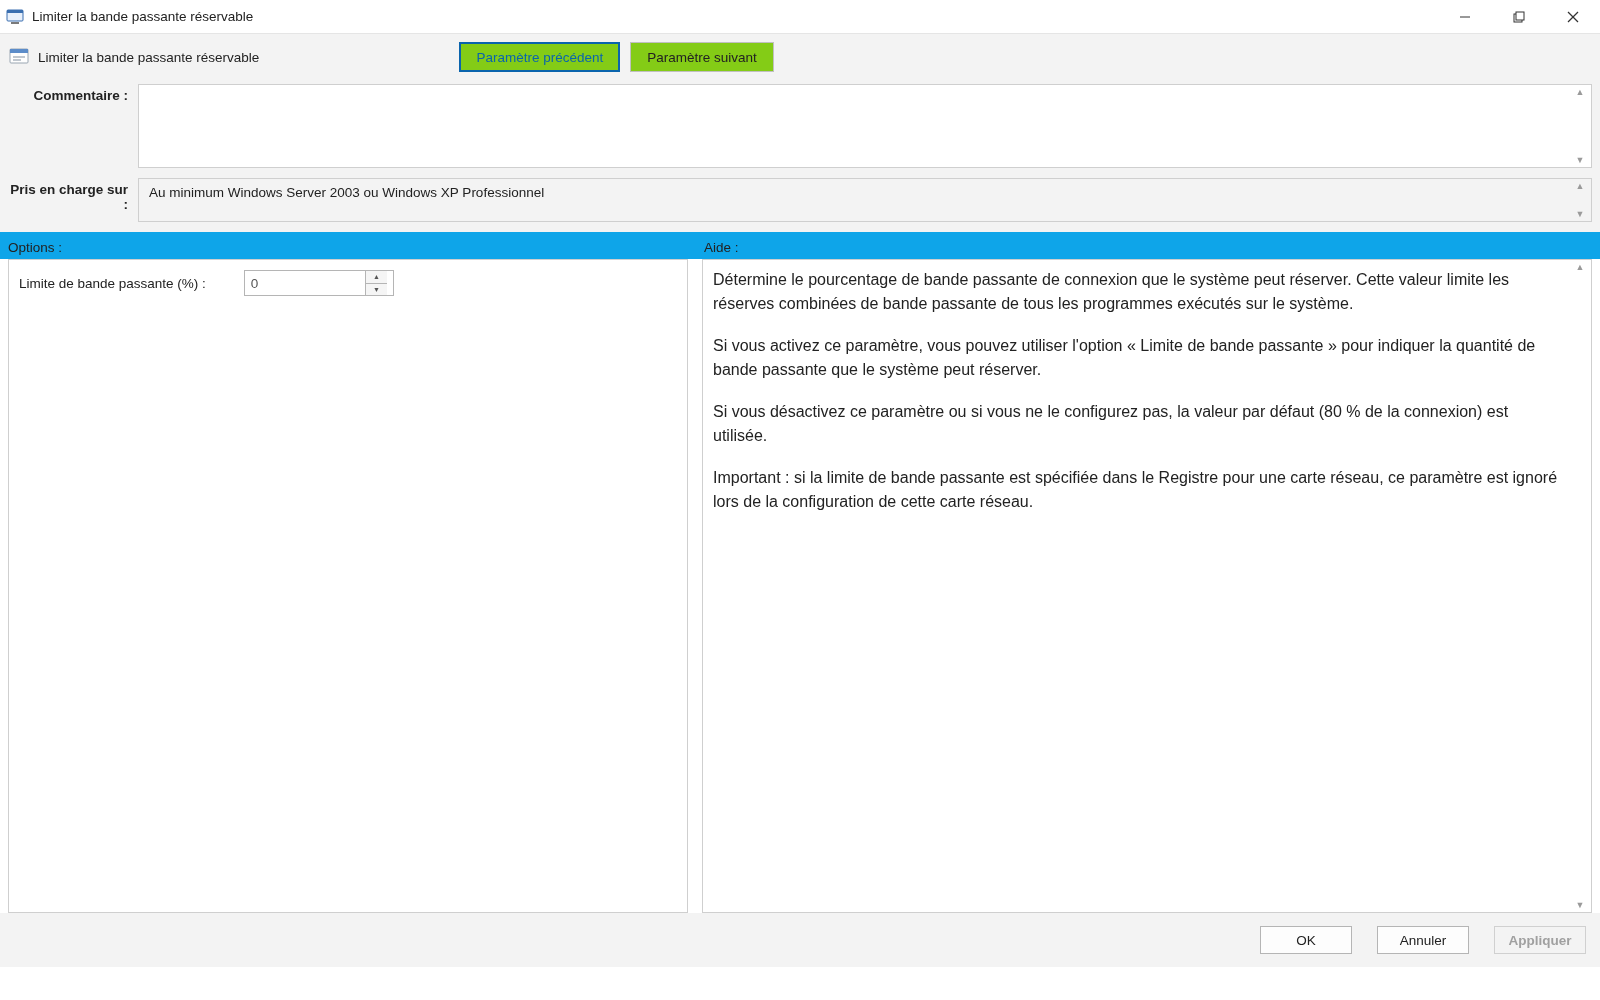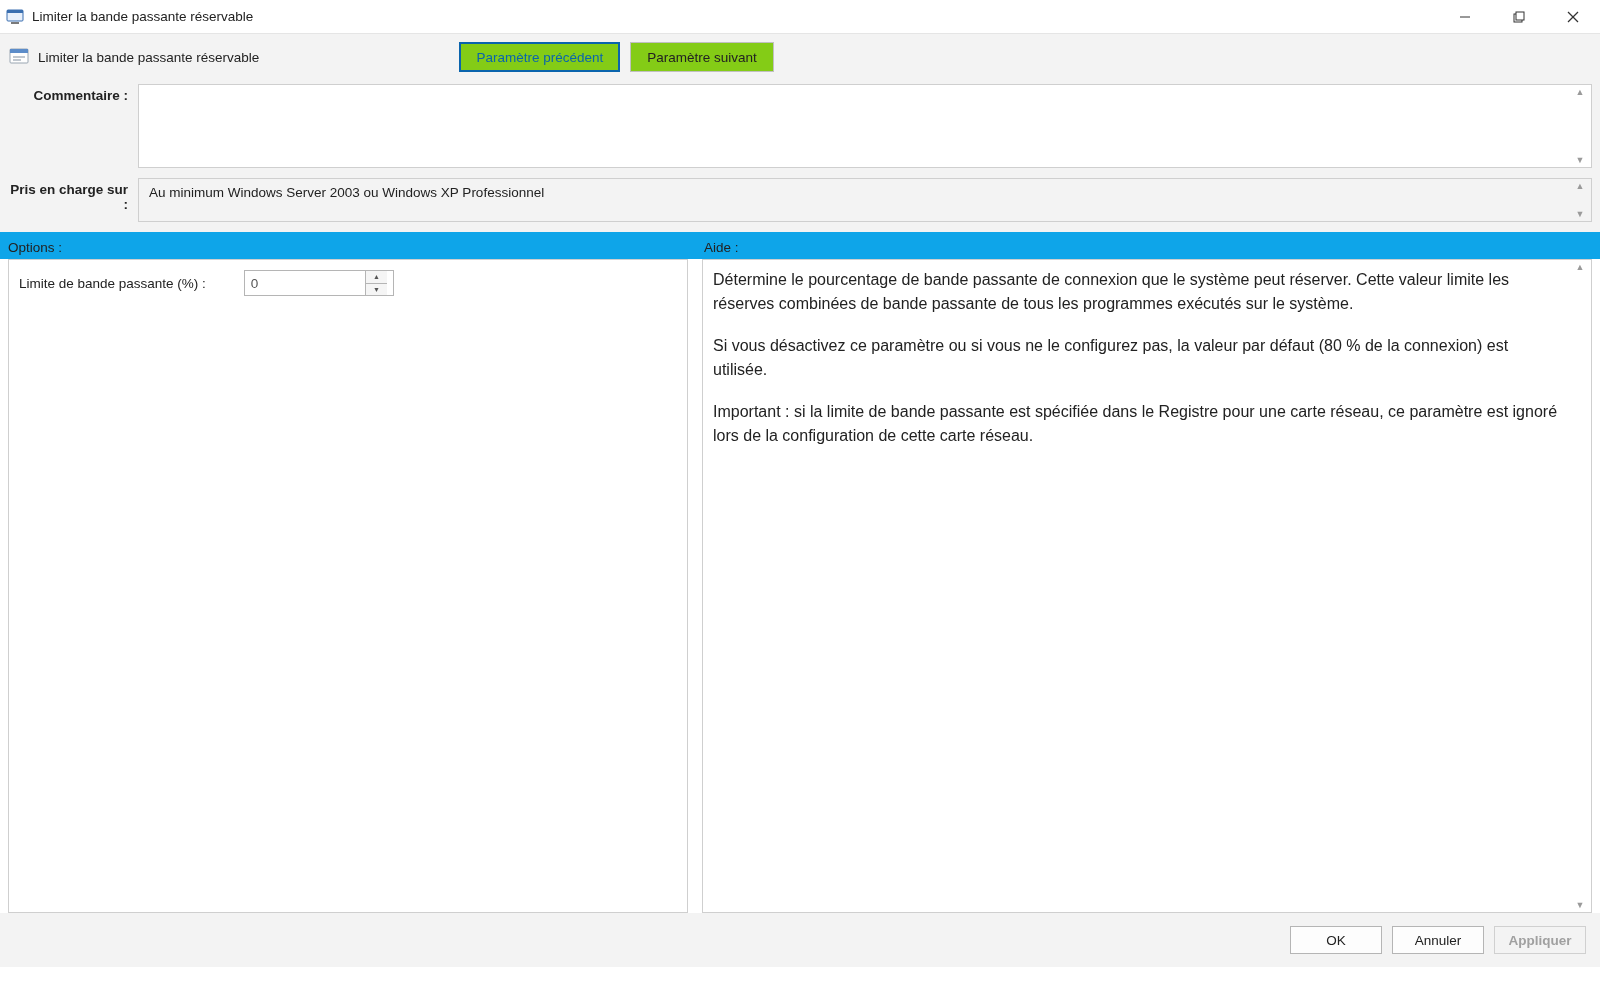--- a/index.html
+++ b/index.html
@@ -193,21 +193,21 @@
   }
   .help-content p { margin: 0 0 18px 0; }
   
   .footer {
     background: #f3f3f3;
     height: 54px;
     display: flex;
     align-items: center;
     justify-content: flex-end;
     padding: 0 14px;
-    gap: 10px;
+    gap: 25px;
   }
   .footer button {
     width: 92px;
     height: 28px;
     background: #fdfdfd;
     border: 1px solid #b5b5b5;
     font: inherit;
     color: #222;
   }
   .footer button.disabled {
@@ -307,20 +307,21 @@
         <div class="spin-btns">
           <div class="sbtn">▲</div>
           <div class="sbtn">▼</div>
         </div>
       </div>
     </div>
   </div>
   <div class="panel right">
     <div class="help-content">
       <p>Détermine le pourcentage de bande passante de connexion que le système peut réserver. Cette valeur limite les réserves combinées de bande passante de tous les programmes exécutés sur le système.</p>
+      <p>Si vous activez ce paramètre, vous pouvez utiliser l'option « Limite de bande passante » pour indiquer la quantité de bande passante que le système peut réserver.</p>
       <p>Si vous désactivez ce paramètre ou si vous ne le configurez pas, la valeur par défaut (80 % de la connexion) est utilisée.</p>
       <p>Important : si la limite de bande passante est spécifiée dans le Registre pour une carte réseau, ce paramètre est ignoré lors de la configuration de cette carte réseau.</p>
     </div>
     <div class="fake-scroll">
       <span>▲</span>
       <span>▼</span>
     </div>
   </div>
 </div>
 

